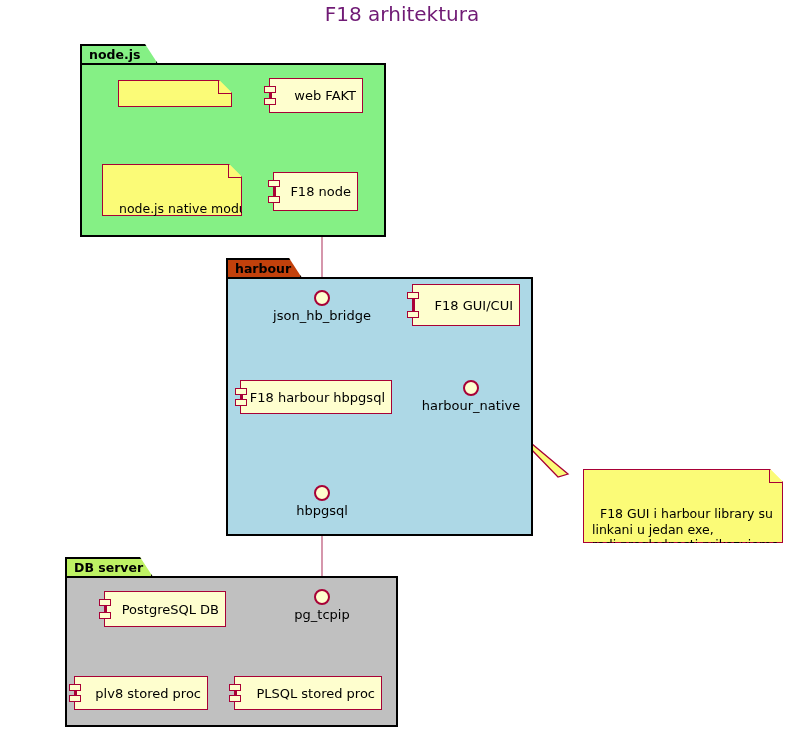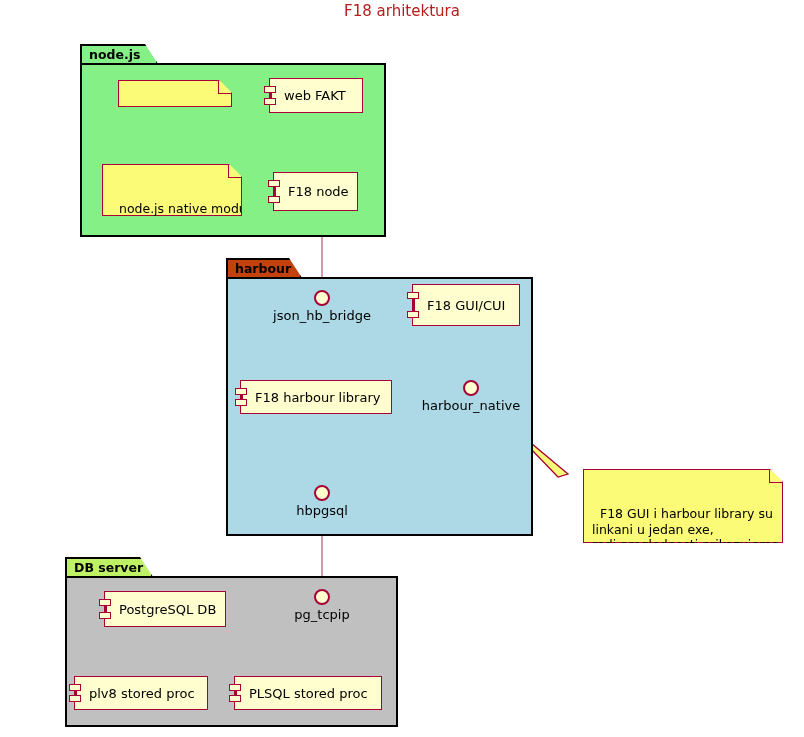--- a/index.html
+++ b/index.html
@@ -19,22 +19,22 @@
     left: 0; top: 0;
     width: 804px;
     height: 737px;
   }
   .diagram-title {
     position: absolute;
     left: 0;
     top: 2px;
     width: 804px;
     text-align: center;
-    font-size: 15px;
-    color: #b91c1c;
+    font-size: 20px;
+    color: #701a75;
     font-family: "DejaVu Sans", sans-serif;
   }
 
   
   .pkg {
     position: absolute;
     box-sizing: border-box;
   }
   .pkg-tab {
     position: absolute;
@@ -62,21 +62,21 @@
   
   .component {
     position: absolute;
     box-sizing: border-box;
     background: #FEFECE;
     border: 1.6px solid #A80036;
     font-size: 13px;
     color: #000000;
     display: flex;
     align-items: center;
-    justify-content: flex-start;
+    justify-content: flex-end;
     padding-left: 14px;
     padding-right: 6px;
     white-space: nowrap;
   }
   .comp-tab {
     position: absolute;
     left: -6px;
     width: 12px;
     height: 7px;
     background: #FEFECE;
@@ -224,21 +224,21 @@
   <span class="comp-spine"></span>
   <span class="comp-tab t1"></span>
   <span class="comp-tab t2"></span>
   <span>F18 GUI/CUI</span>
 </div>
 
 <div class="component" style="left:240px; top:380px; width:152px; height:34px;">
   <span class="comp-spine"></span>
   <span class="comp-tab t1"></span>
   <span class="comp-tab t2"></span>
-  <span>F18 harbour library</span>
+  <span>F18 harbour hbpgsql</span>
 </div>
 
 <div class="iface-circle" style="left:463px; top:380px;"></div>
 <div class="iface-label" style="left:411px; top:398px; width:120px;">harbour_native</div>
 
 <div class="iface-circle" style="left:314px; top:485px;"></div>
 <div class="iface-label" style="left:262px; top:503px; width:120px;">hbpgsql</div>
 
 <div class="note fold" style="left:550px; top:469px; width:200px; height:74px;margin-left:33px;">
   <span class="note-fold-tri"></span>

